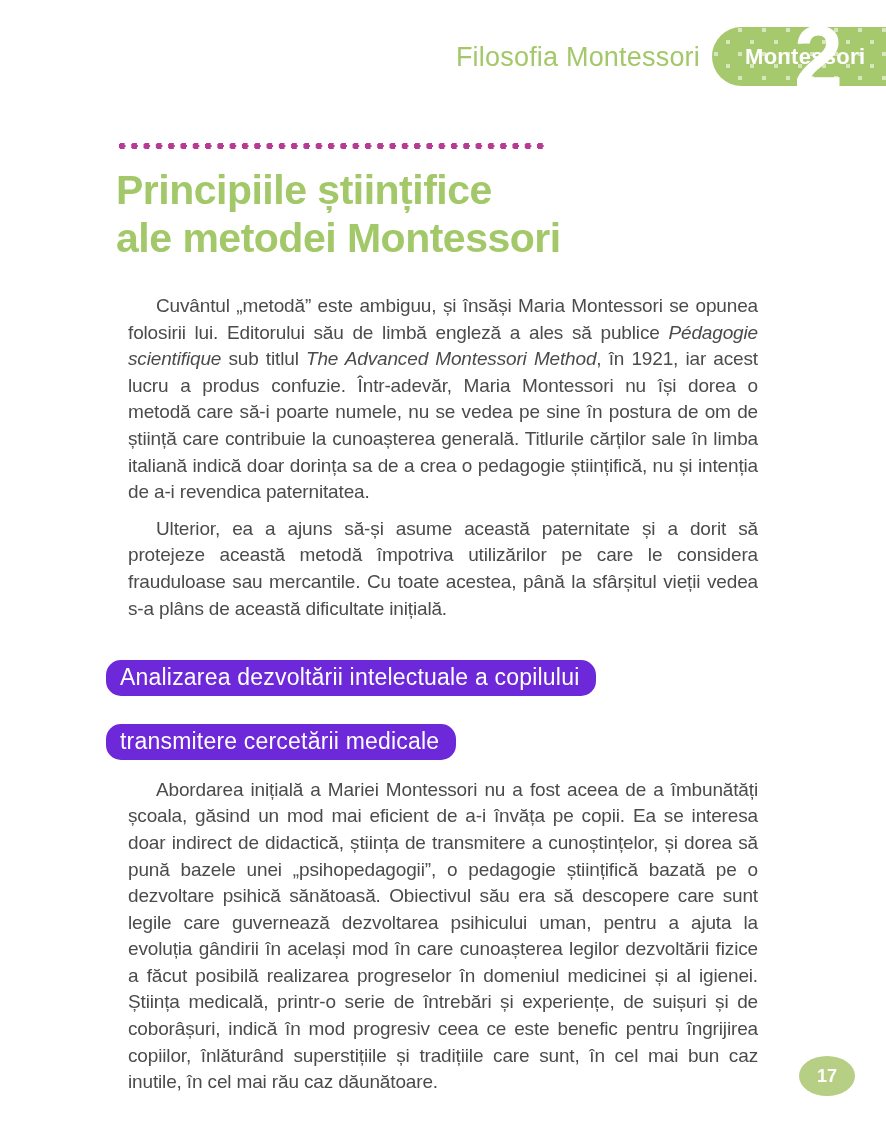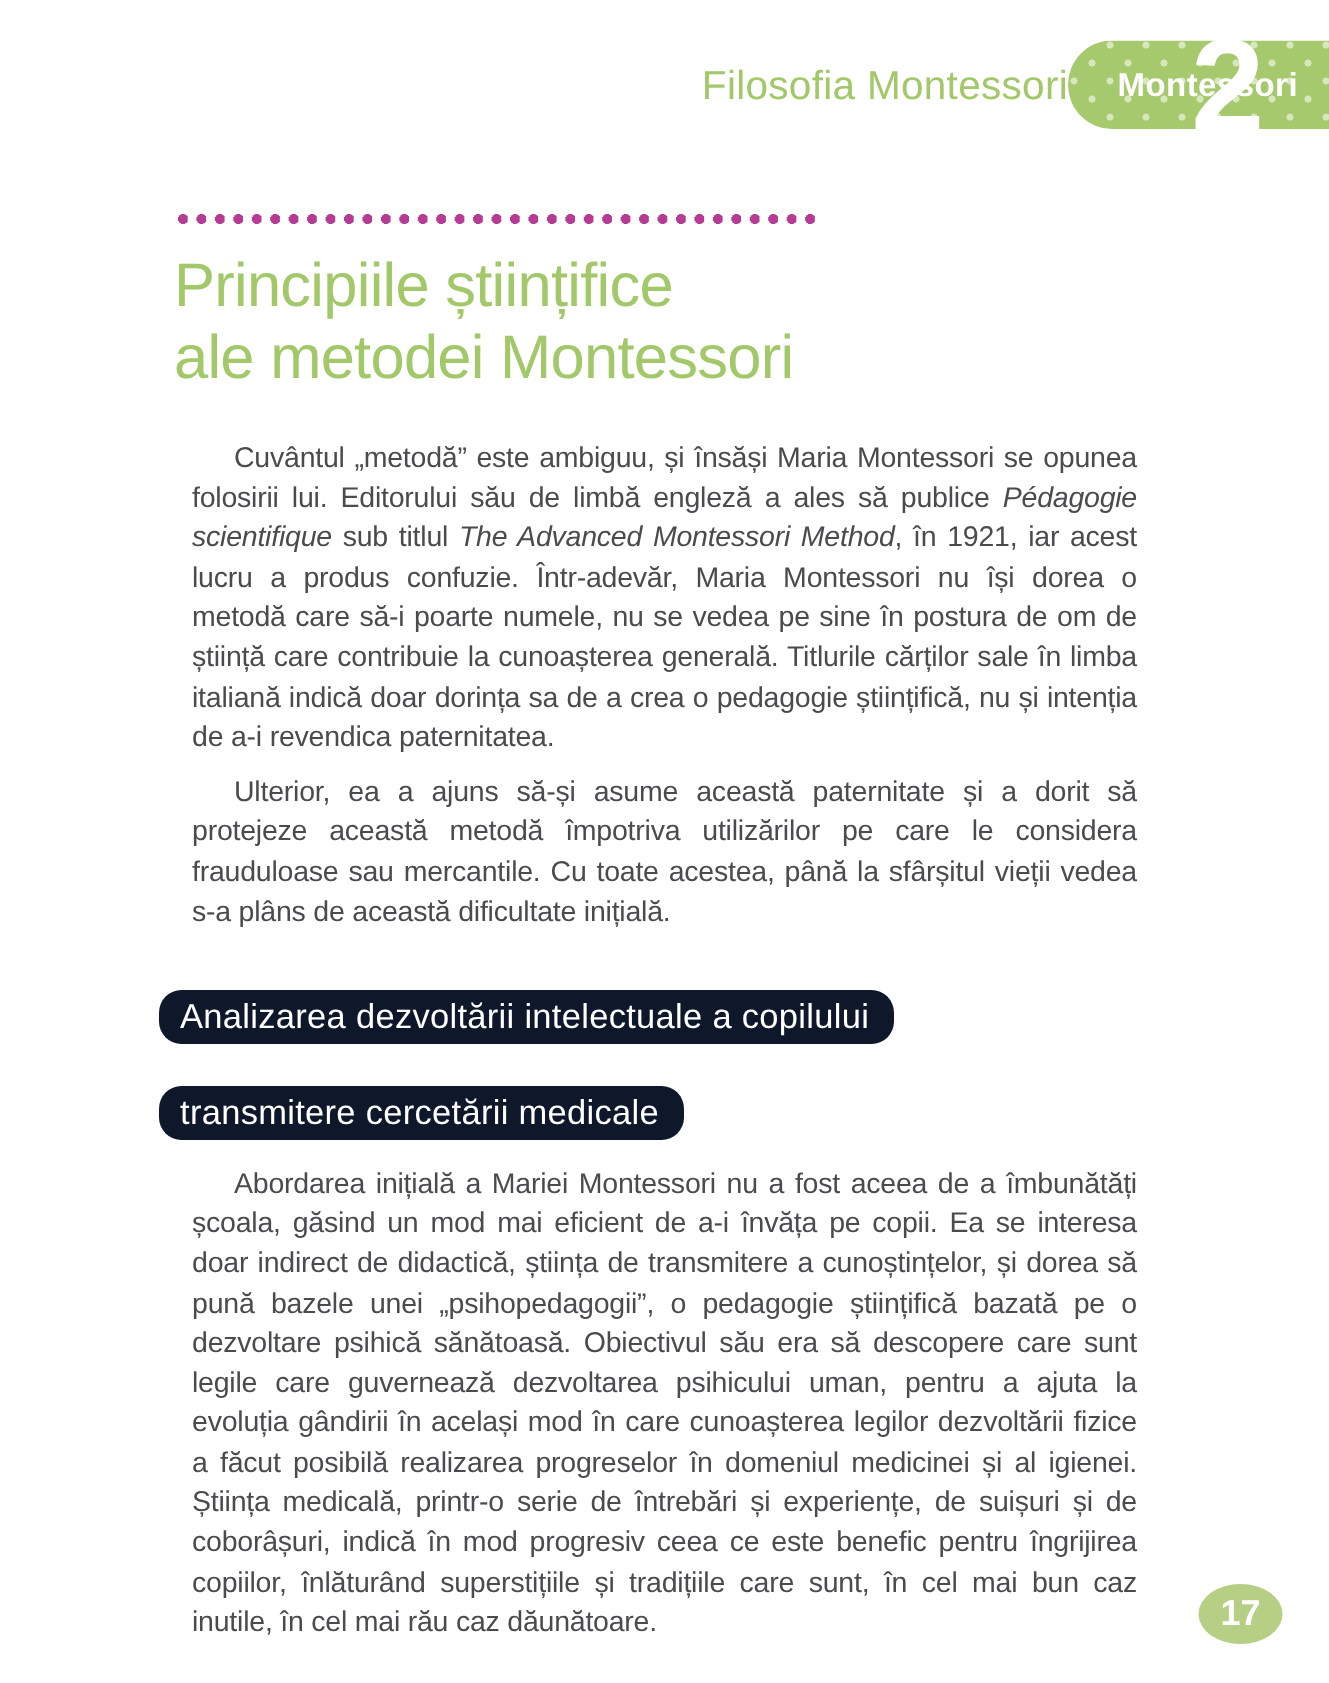--- a/index.html
+++ b/index.html
@@ -5,21 +5,21 @@
   html,body{margin:0;padding:0;background:#ffffff;}
   .page{
     position:relative;
     width:886px;height:1122px;
     background:#ffffff;
     overflow:hidden;
     font-family:"Liberation Sans",sans-serif;
   }
   
   .section-title{
-    position:absolute;top:42px;right:174px;
+    position:absolute;top:42px;right:186px;
     font-size:27px;font-weight:500;color:#a3c869;
     letter-spacing:0.2px;white-space:nowrap;
   }
   .chapter-badge{
     position:absolute;left:712px;top:27px;width:174px;height:59px;
     background-color:#a7c96d;
     background-image:
       radial-gradient(circle 2.4px at center, rgba(255,255,255,.55) 97%, rgba(255,255,255,0)),
       radial-gradient(circle 2.4px at center, rgba(255,255,255,.55) 97%, rgba(255,255,255,0));
     background-size:24px 24px,24px 24px;
@@ -36,54 +36,54 @@
   }
   
   .dotted-line{
     position:absolute;left:118px;top:142px;width:430px;height:8px;
     background-image:radial-gradient(circle 3.4px at 4px 4px, #b53b93 97%, rgba(181,59,147,0));
     background-size:12.3px 8px;background-repeat:repeat-x;
   }
   
   .page-title{
     position:absolute;left:116px;top:166px;margin:0;
-    font-size:41px;line-height:48px;font-weight:400;
+    font-size:41px;line-height:48px;font-weight:700;
     color:#a3c869;letter-spacing:-0.5px;
   }
   
   .content{
     position:absolute;left:118px;top:283px;width:650px;
     color:#4b4b4d;
     font-size:19px;line-height:26.6px;letter-spacing:-0.15px;
     text-align:justify;
   }
   .content p{margin:10px;text-indent:28px;}
   .it{font-style:italic;}
   
   .section-heading{
     margin:38px 0 16px -12px;
     text-align:left;
   }
   .heading-line{
     display:inline-block;
-    background:#0f172a;color:#ffffff;
+    background:#6d28d9;color:#ffffff;
     font-size:23px;line-height:26px;font-weight:500;
     letter-spacing:0.2px;text-indent:0;
     padding:4px 17px 6px 14px;
     border-radius:15px;
     margin:0 0 1px 0;
   }
   
   .page-number-badge{
     position:absolute;left:799px;top:1056px;width:56px;height:40px;
     background:#b6cf85;border-radius:50%;
     display:flex;align-items:center;justify-content:center;
   }
   .page-number{
-    font-size:24px;font-weight:700;color:#ffffff;
+    font-size:18px;font-weight:700;color:#ffffff;
   }
 </style>
 </head>
 <body>
 
 <div class="page">
 
   <header>
     <span class="section-title">Filosofia Montessori</span>
     <div class="chapter-badge">

